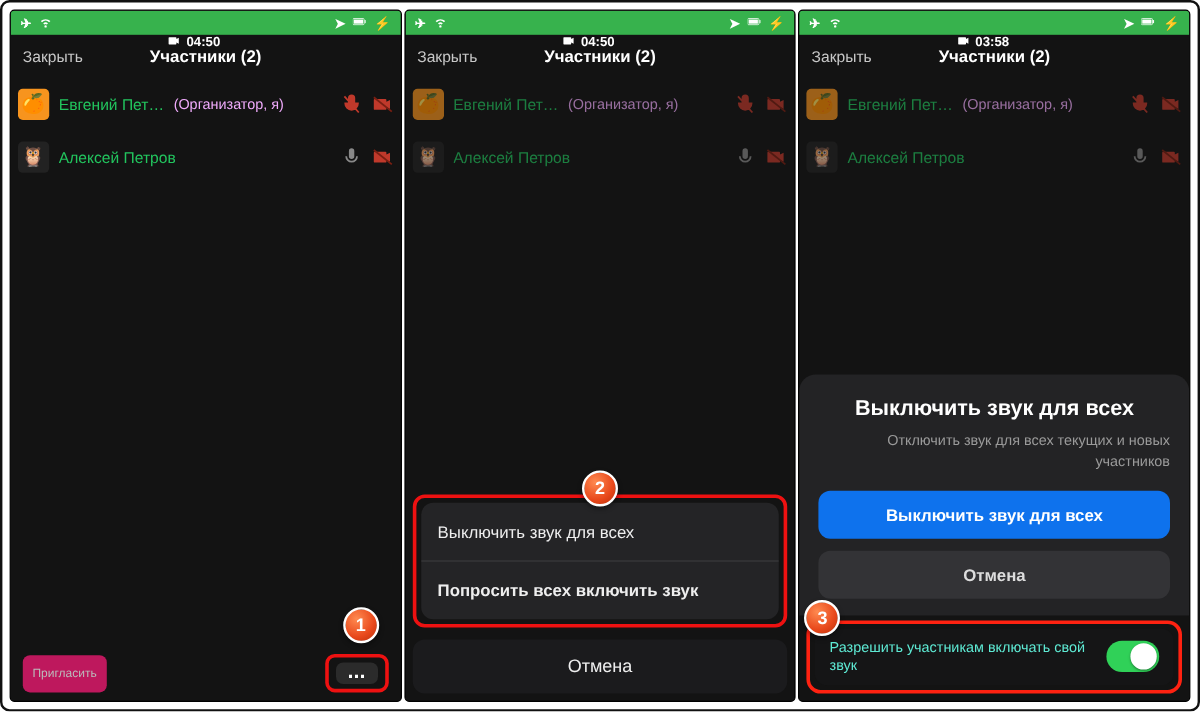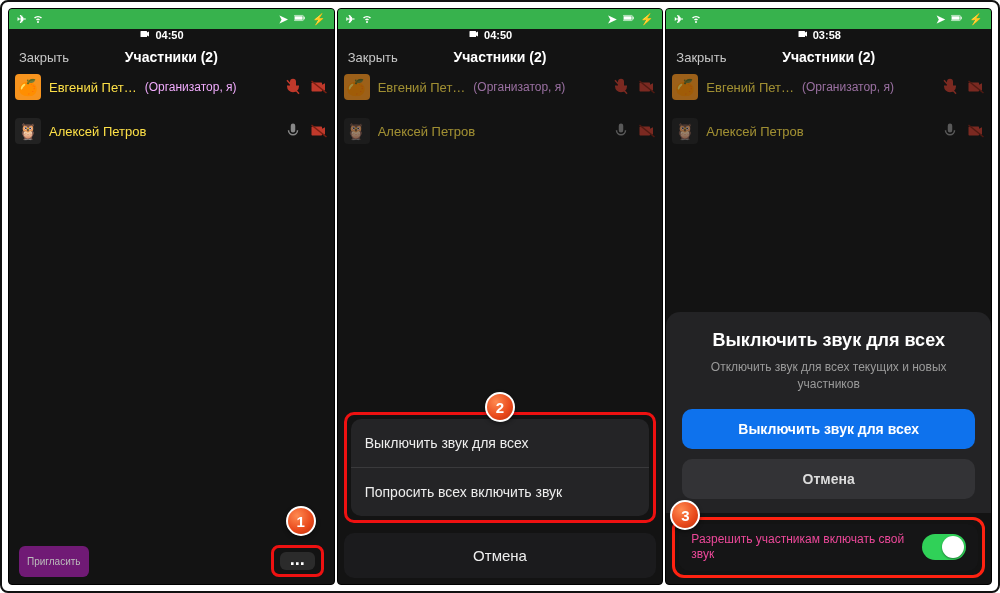--- a/index.html
+++ b/index.html
@@ -44,21 +44,21 @@
     font-size: 11px;
     font-weight: 600;
   }
   .status .left, .status .right { display: flex; gap: 6px; align-items: center; }
   .status .center { display:flex; align-items:center; gap:4px;margin-top:32px;}
   .status svg { width: 12px; height: 12px; }
   
   .header {
     height: 36px;
     display: flex;
-    align-items: flex-end;
+    align-items: center;
     padding: 0 10px;
     color: #fff;
     font-size: 14px;
     position: relative;
   }
   .header .close { color: #c7c7c7; font-size: 13px; }
   .header .title {
     position: absolute; left: 0; right: 0;
     text-align: center; font-weight: 600;
     pointer-events: none;
@@ -69,33 +69,33 @@
     display: flex; align-items: center;
     height: 44px;
     gap: 8px;
   }
   .avatar {
     width: 26px; height: 26px; border-radius: 4px;
     background: #333;
     display: flex; align-items: center; justify-content: center;
     font-size: 16px;
   }
-  .pname { color: #fde047; flex: 0 0 auto; max-width: 120px; overflow: hidden; text-overflow: ellipsis; white-space: nowrap; }
+  .pname { color: #22c55e; flex: 0 0 auto; max-width: 120px; overflow: hidden; text-overflow: ellipsis; white-space: nowrap; }
   .prole { color: #f0abfc; flex: 0 0 auto; font-size: 12px; }
   .spacer { flex: 1; }
   .picon { width: 18px; height: 18px; }
   
   .bottombar {
     position: absolute; left: 0; right: 0; bottom: 0;
     height: 46px;
     display: flex; align-items: center; justify-content: space-between;
     padding: 0 10px;
   }
   .pill {
-    background: #701a75;
+    background: #be185d;
     color: #bbb;
     font-size: 10px;
     padding: 10px 8px;
     border-radius: 6px;
   }
   .more-wrap {
     border: 3px solid #e11;
     border-radius: 8px;
     padding: 4px 6px;
   }
@@ -122,21 +122,21 @@
     background: #242426;
     border-radius: 10px;
     overflow: hidden;
   }
   .sheet2 .opt {
     padding: 16px 14px;
     color: #eee;
     font-size: 14px;
     border-bottom: 1px solid #3a3a3c;
   }
-  .sheet2 .opt:last-child { border-bottom: none; }
+  .sheet2 .opt:last-child { border-bottom: none; font-weight: bold; }
   .sheet2 .cancel {
     margin: 10px 6px 6px;
     background: #1b1b1d;
     border-radius: 10px;
     text-align: center;
     padding: 14px;
     color: #eee;
     font-size: 15px;
   }
   
@@ -147,21 +147,21 @@
     background: #232325;
     border-top-left-radius: 14px;
     border-top-right-radius: 14px;
     padding: 18px 16px 10px;
   }
   .card3 .dtitle {
     color: #fff; font-weight: 700; font-size: 18px;
     text-align: center; margin-bottom: 8px;
   }
   .card3 .dsub {
-    color: #9a9a9a; font-size: 12px; text-align: center;
+    color: #9a9a9a; font-size: 12px; text-align: right;
     line-height: 1.4; margin-bottom: 16px;
   }
   .card3 .primary {
     background: #0e72ed; color: #fff; font-weight: 600;
     text-align: center; padding: 12px; border-radius: 10px;
     margin-bottom: 10px; font-size: 14px;
   }
   .card3 .secondary {
     background: #333336; color: #ddd; font-weight: 600;
     text-align: center; padding: 12px; border-radius: 10px;
@@ -173,21 +173,21 @@
     border-radius: 12px;
     padding: 4px;
   }
   .permit-row {
     background: #151516;
     border-radius: 10px;
     display: flex; align-items: center;
     padding: 8px 12px;
     gap: 10px;
   }
-  .permit-row .lbl { flex: 1; color: #ec4899; font-size: 12px; line-height: 1.3; }
+  .permit-row .lbl { flex: 1; color: #5eead4; font-size: 12px; line-height: 1.3; }
   .switch {
     width: 44px; height: 26px; border-radius: 13px;
     background: #30d158; position: relative;
   }
   .switch .knob {
     width: 22px; height: 22px; background: #fff; border-radius: 50%;
     position: absolute; top: 2px; right: 2px;
     box-shadow: 0 1px 2px rgba(0,0,0,.4);
   }
   

